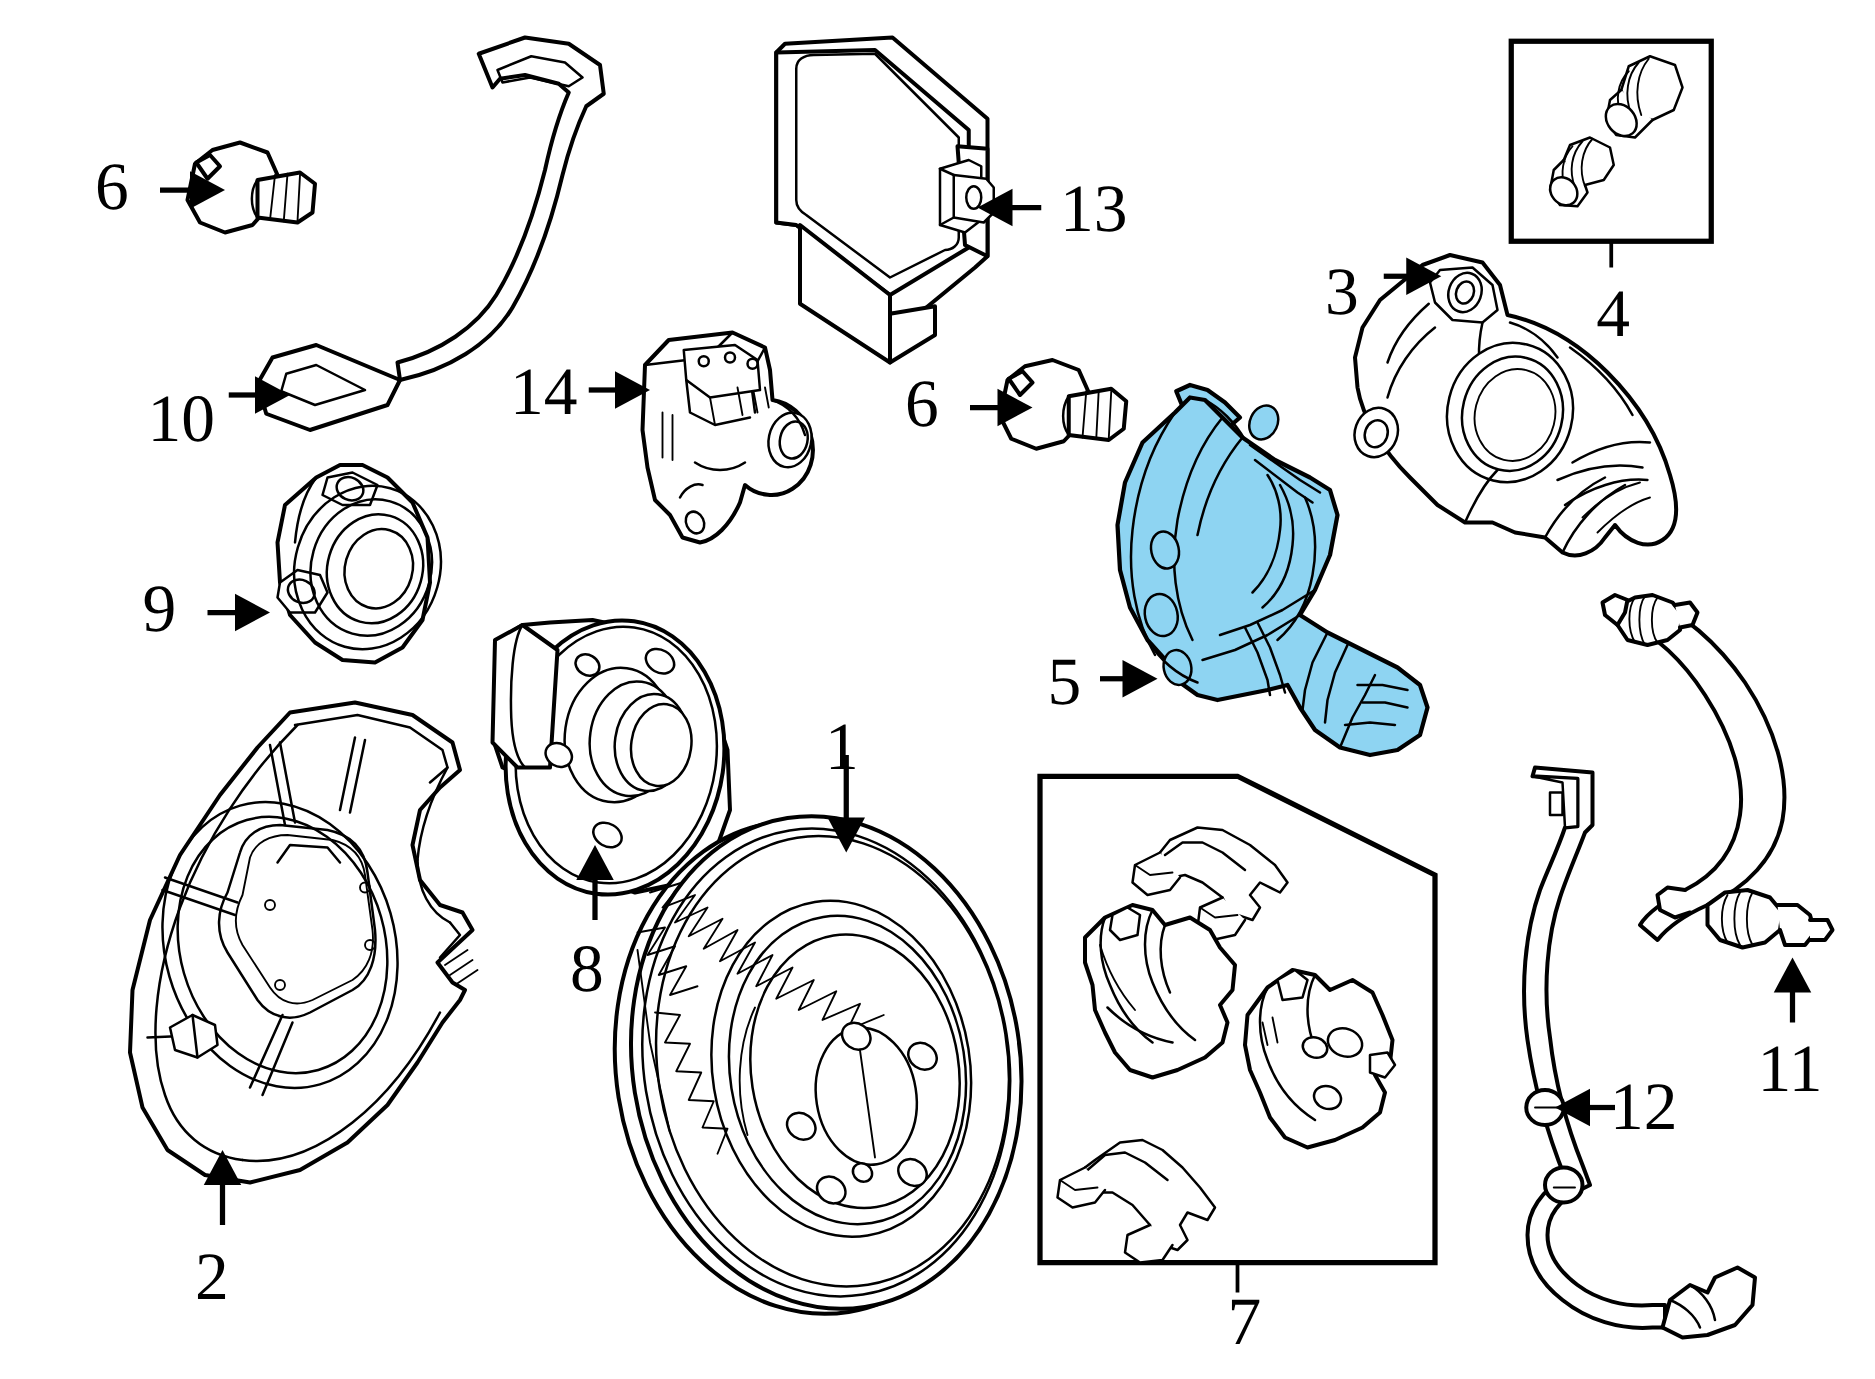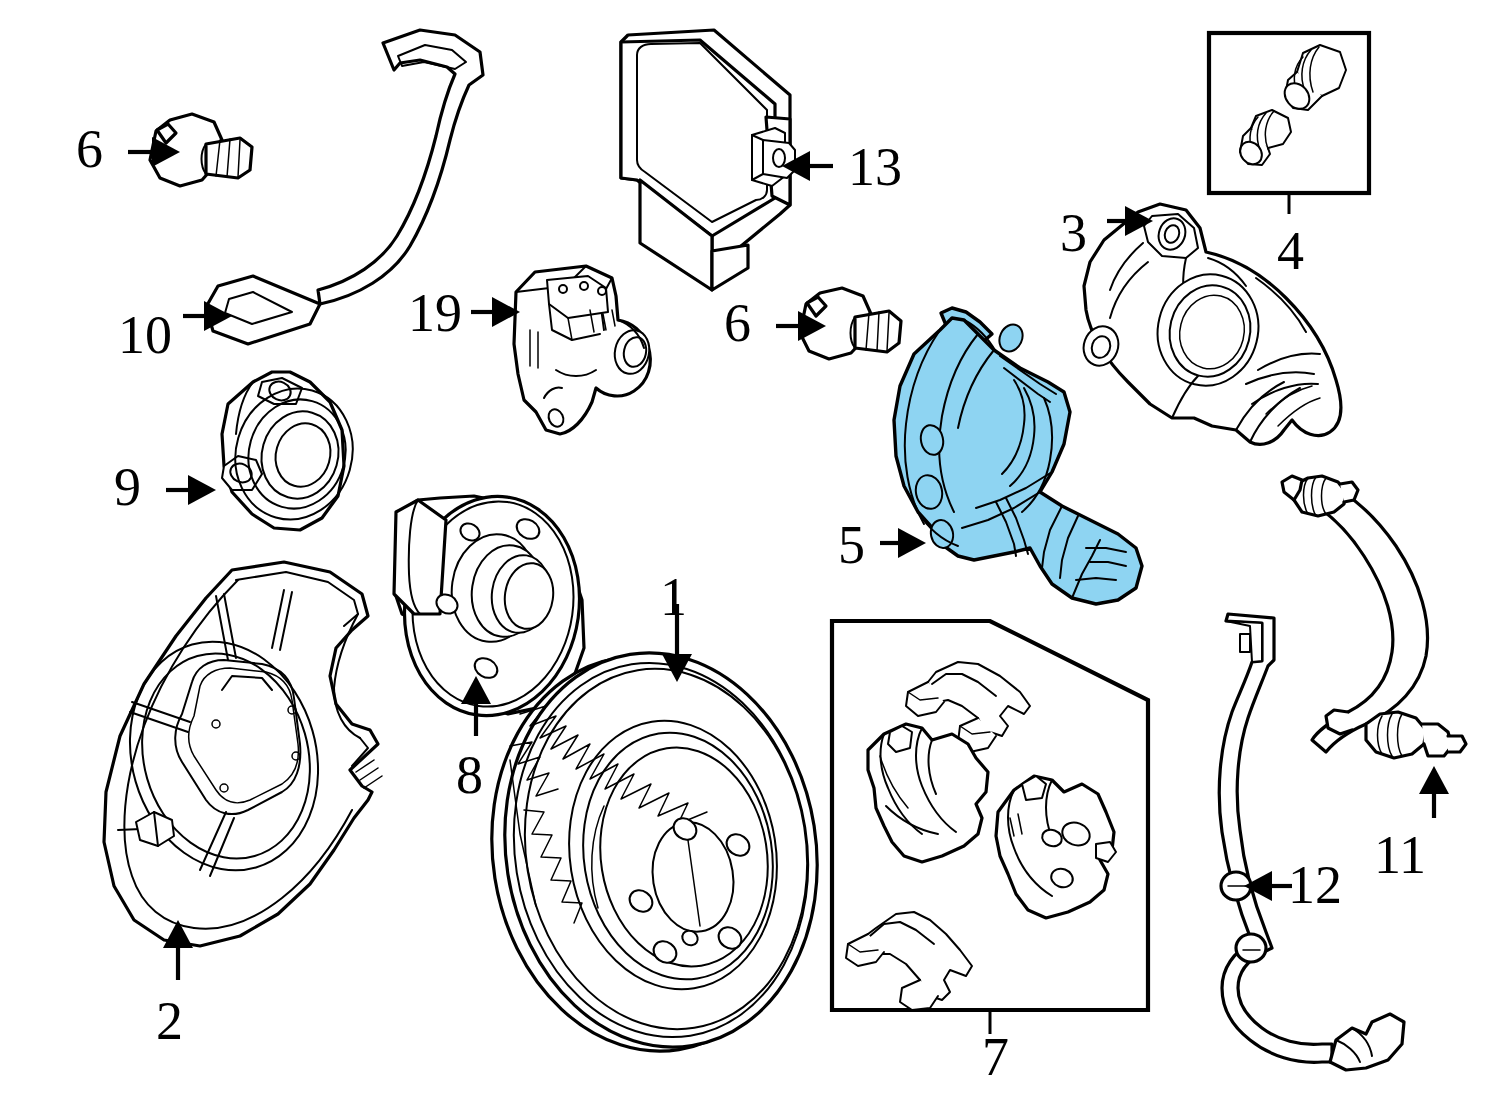--- a/index.html
+++ b/index.html
@@ -460,18 +460,18 @@
   <div class="callout-label" style="left:156px; top:994px;">2</div>
   <div class="callout-label" style="left:1060px; top:206px;">3</div>
   <div class="callout-label" style="left:1277px; top:224px;">4</div>
   <div class="callout-label" style="left:838px; top:518px;">5</div>
   <div class="callout-label" style="left:76px; top:122px;">6</div>
   <div class="callout-label" style="left:724px; top:296px;">6</div>
   <div class="callout-label" style="left:982px; top:1030px;">7</div>
   <div class="callout-label" style="left:456px; top:748px;">8</div>
   <div class="callout-label" style="left:114px; top:460px;">9</div>
   <div class="callout-label" style="left:118px; top:308px;">10</div>
-  <div class="callout-label" style="left:1374px; top:828px;">11</div>
+  <div class="callout-label" style="left:1406px; top:828px;">11</div>
   <div class="callout-label" style="left:1288px; top:858px;text-align:center;">12</div>
   <div class="callout-label" style="left:828px; top:140px;margin-left:20px;">13</div>
-  <div class="callout-label" style="left:408px; top:286px;">19</div>
+  <div class="callout-label" style="left:408px; top:286px;">14</div>
 
 </div>
 
 </body></html>

